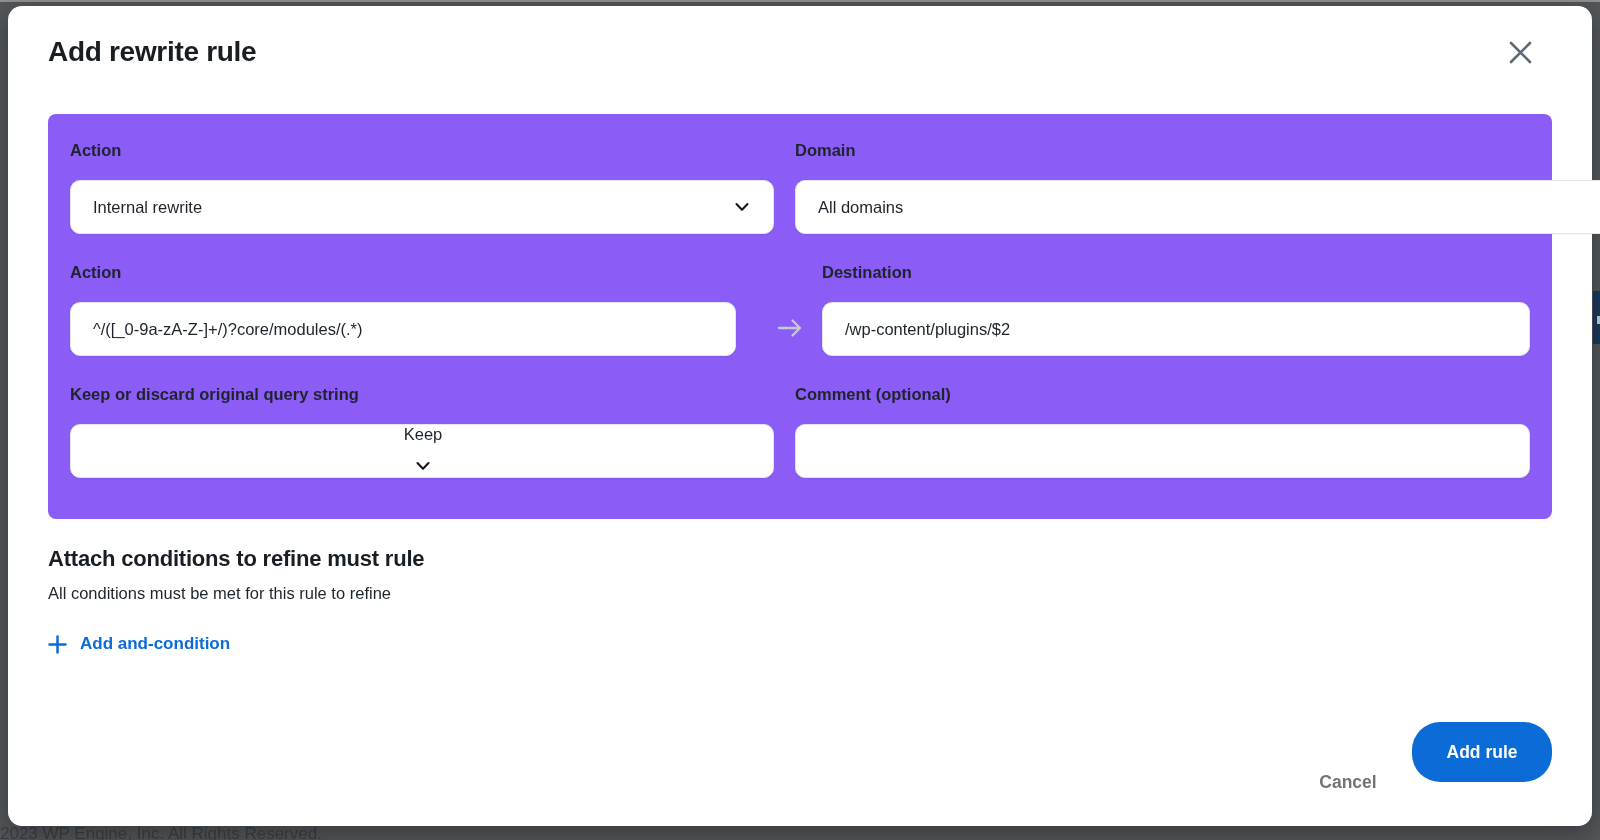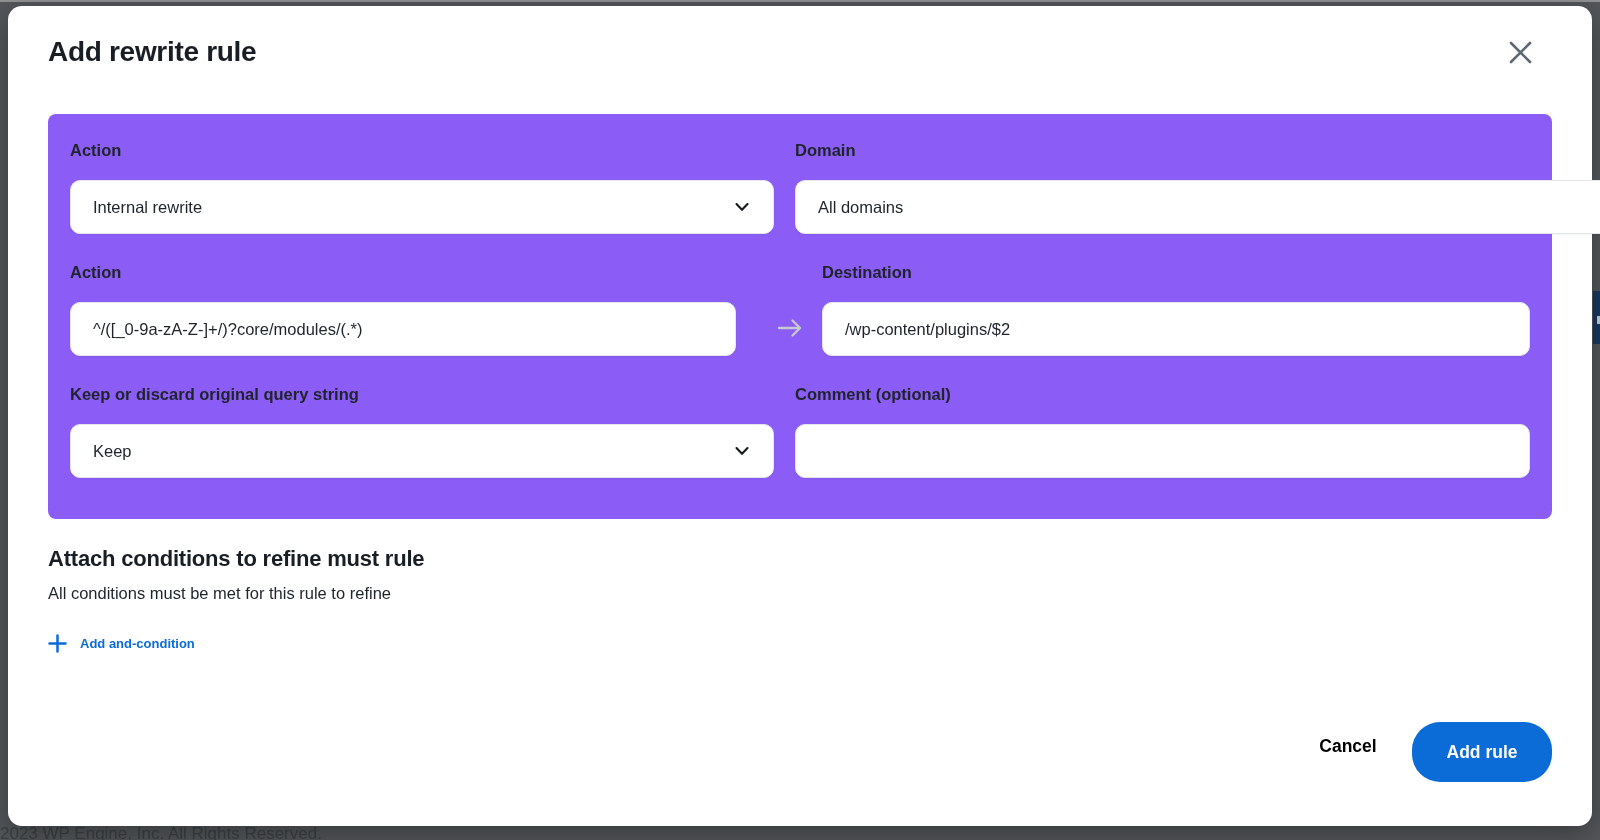--- a/index.html
+++ b/index.html
@@ -74,28 +74,28 @@
   }
   .cond-subtext {
     position: absolute; left: 40px; top: 578px;
     font-size: 16.5px; font-weight: 400; color: #1e242b;
   }
   .add-cond {
     position: absolute; left: 40px; top: 628px;
     display: flex; align-items: center; gap: 13px;
     cursor: pointer;
   }
-  .add-cond-label { font-size: 13px; font-weight: 700; color: #0b6bd7; }
+  .add-cond-label { font-size: 17px; font-weight: 700; color: #0b6bd7; }
 
   
   .cancel-btn {
-    position: absolute; left: 1284px; top: 712px;
+    position: absolute; left: 1284px; top: 748px;
     width: 112px; height: 56px;
     display: flex; align-items: center; justify-content: center;
-    font-size: 17.5px; font-weight: 700; color: #000000;
+    font-size: 17.5px; font-weight: 700; color: #737373;
     background: transparent; border: none; cursor: pointer;
     font-family: "Liberation Sans", sans-serif;
   }
   .submit-btn {
     position: absolute; left: 1404px; top: 716px;
     width: 140px; height: 60px;
     background: #0b6bd7; border: none; border-radius: 28px;
     font-size: 17.5px; font-weight: 700; color: #ffffff;
     cursor: pointer; font-family: "Liberation Sans", sans-serif;
   }
@@ -144,21 +144,21 @@
 
     <input class="field" style="left: 22px; top: 188px; width: 666px;" type="text" value="^/([_0-9a-zA-Z-]+/)?core/modules/(.*)">
     <svg class="map-arrow" style="left:728px; top:203px;" width="28" height="22" viewBox="0 0 28 22">
       <path d="M3 11 H24 M16.5 3.5 L24 11 L16.5 18.5" stroke="#c4cad1" stroke-width="2.3" fill="none" stroke-linecap="round" stroke-linejoin="round"></path>
     </svg>
     <input class="field" style="left: 774px; top: 188px; width: 708px;" type="text" value="/wp-content/plugins/$2">
 
     <label class="f-label" style="left:22px; top:270px;">Keep or discard original query string</label>
     <label class="f-label" style="left:747px; top:270px;">Comment (optional)</label>
 
-    <div class="field select" style="left:22px; top:310px; width:704px;">
+    <div class="field select" style="left:22px; top:310px; width:704px;flex-direction:column;">
       <span>Keep</span>
       <svg class="chev" width="22" height="22" viewBox="0 0 22 22">
         <path d="M5.5 8 L11 13.8 L16.5 8" stroke="#16191d" stroke-width="2.1" fill="none" stroke-linecap="round" stroke-linejoin="round"></path>
       </svg>
     </div>
     <input class="field" style="left: 747px; top: 310px; width: 735px;" type="text" value="">
   </div>
 
   <h2 class="cond-heading">Attach conditions to refine must rule</h2>
   <p class="cond-subtext">All conditions must be met for this rule to refine</p>

